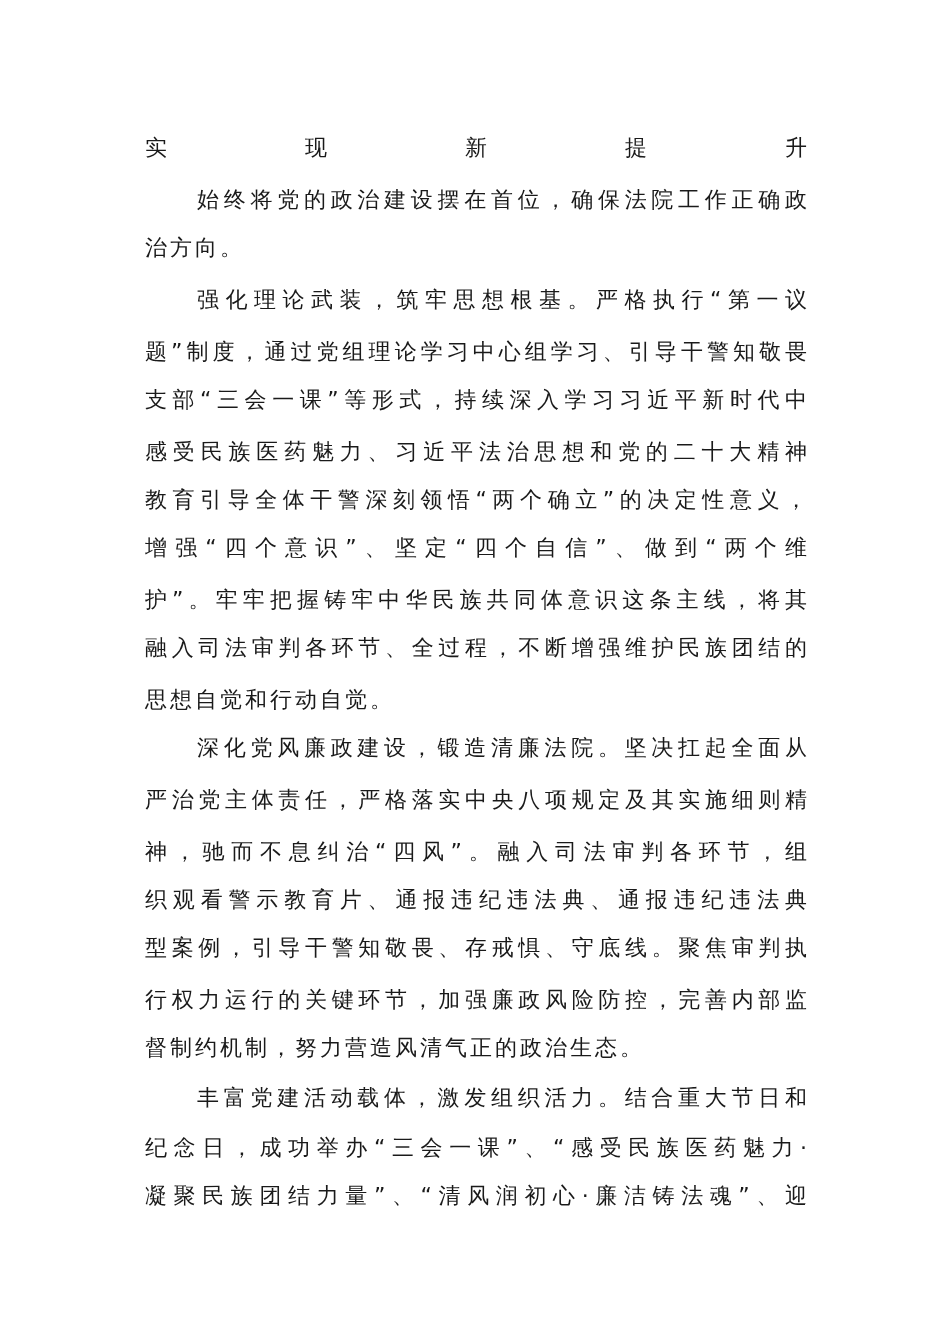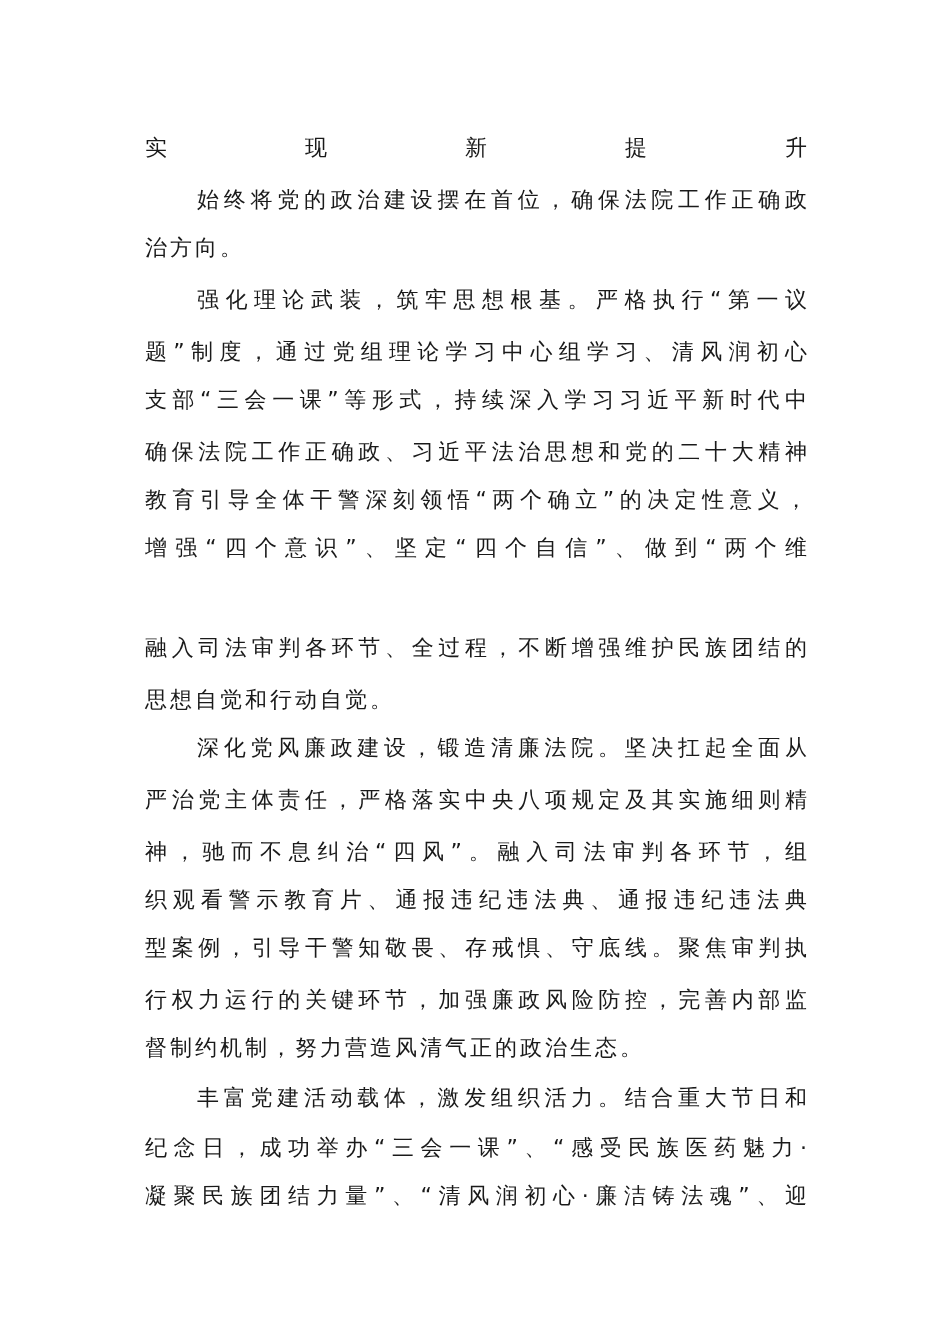--- a/index.html
+++ b/index.html
@@ -24,25 +24,26 @@
     .line.last { text-align-last: left; letter-spacing: 3px; }
   </style>
 </head>
 <body>
 
 <div class="page">
   <div class="line" style="top:133px">实现新提升</div>
   <div class="line indent" style="top:185px">始终将党的政治建设摆在首位，确保法院工作正确政</div>
   <div class="line last" style="top:233px">治方向。</div>
   <div class="line indent" style="top:285px">强化理论武装，筑牢思想根基。严格执行“第一议</div>
-  <div class="line" style="top:337px">题”制度，通过党组理论学习中心组学习、清风润初心</div>
+  <div class="line" style="top:337px">题”制度，通过党组理论学习中心组学习、引导干警知敬畏</div>
   <div class="line" style="top:385px">支部“三会一课”等形式，持续深入学习习近平新时代中</div>
-  <div class="line" style="top:437px">确保法院工作正确政、习近平法治思想和党的二十大精神</div>
+  <div class="line" style="top:437px">感受民族医药魅力、习近平法治思想和党的二十大精神</div>
   <div class="line" style="top:485px">教育引导全体干警深刻领悟“两个确立”的决定性意义，</div>
   <div class="line" style="top:533px">增强“四个意识”、坚定“四个自信”、做到“两个维</div>
+  <div class="line" style="top:585px">护”。牢牢把握铸牢中华民族共同体意识这条主线，将其</div>
   <div class="line" style="top:633px">融入司法审判各环节、全过程，不断增强维护民族团结的</div>
   <div class="line last" style="top:685px">思想自觉和行动自觉。</div>
   <div class="line indent" style="top:733px">深化党风廉政建设，锻造清廉法院。坚决扛起全面从</div>
   <div class="line" style="top:785px">严治党主体责任，严格落实中央八项规定及其实施细则精</div>
   <div class="line" style="top:837px">神，驰而不息纠治“四风”。融入司法审判各环节，组</div>
   <div class="line" style="top:885px">织观看警示教育片、通报违纪违法典、通报违纪违法典</div>
   <div class="line" style="top:933px">型案例，引导干警知敬畏、存戒惧、守底线。聚焦审判执</div>
   <div class="line" style="top:985px">行权力运行的关键环节，加强廉政风险防控，完善内部监</div>
   <div class="line last" style="top:1033px">督制约机制，努力营造风清气正的政治生态。</div>
   <div class="line indent" style="top:1083px">丰富党建活动载体，激发组织活力。结合重大节日和</div>

